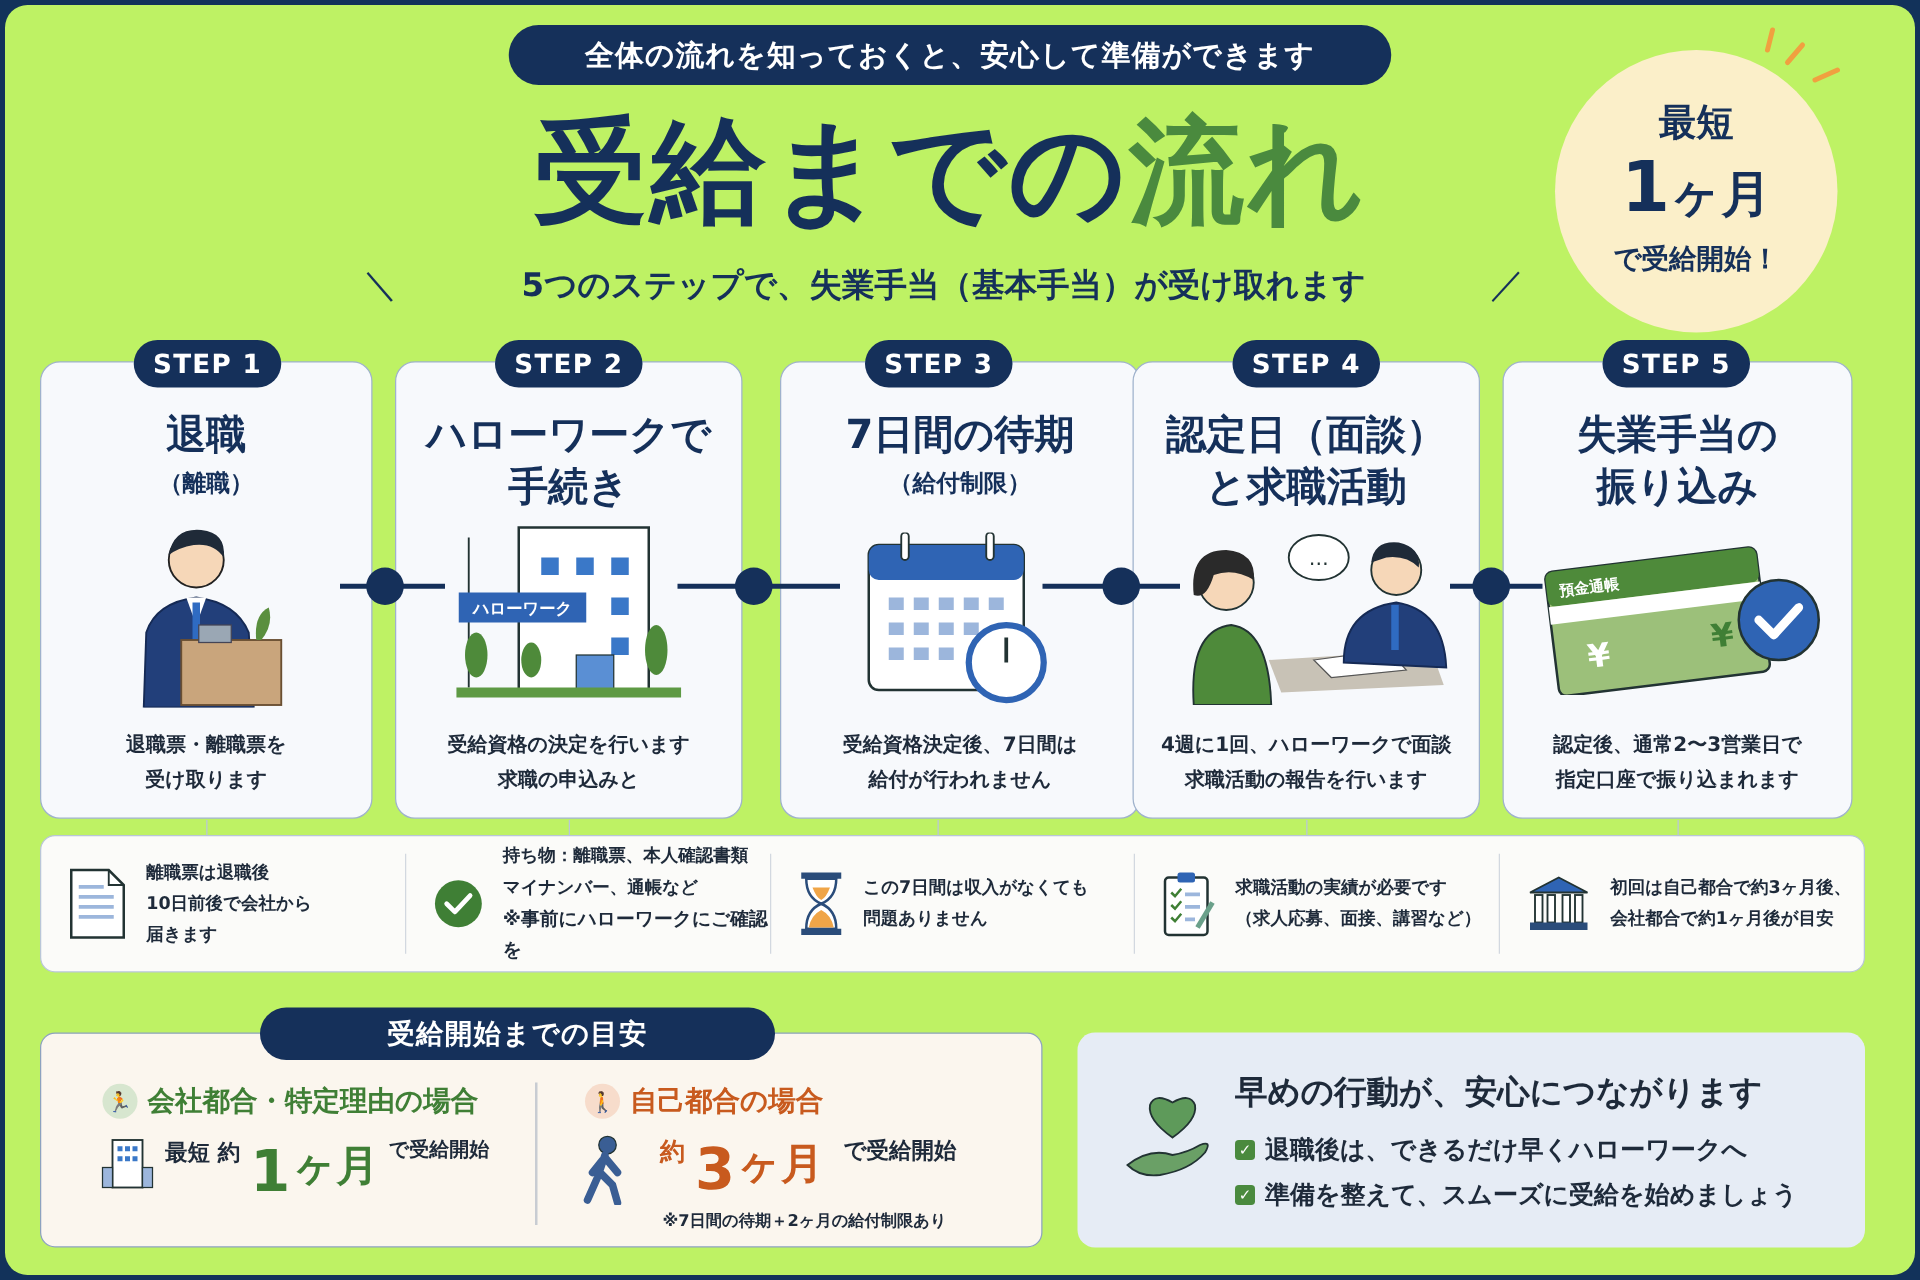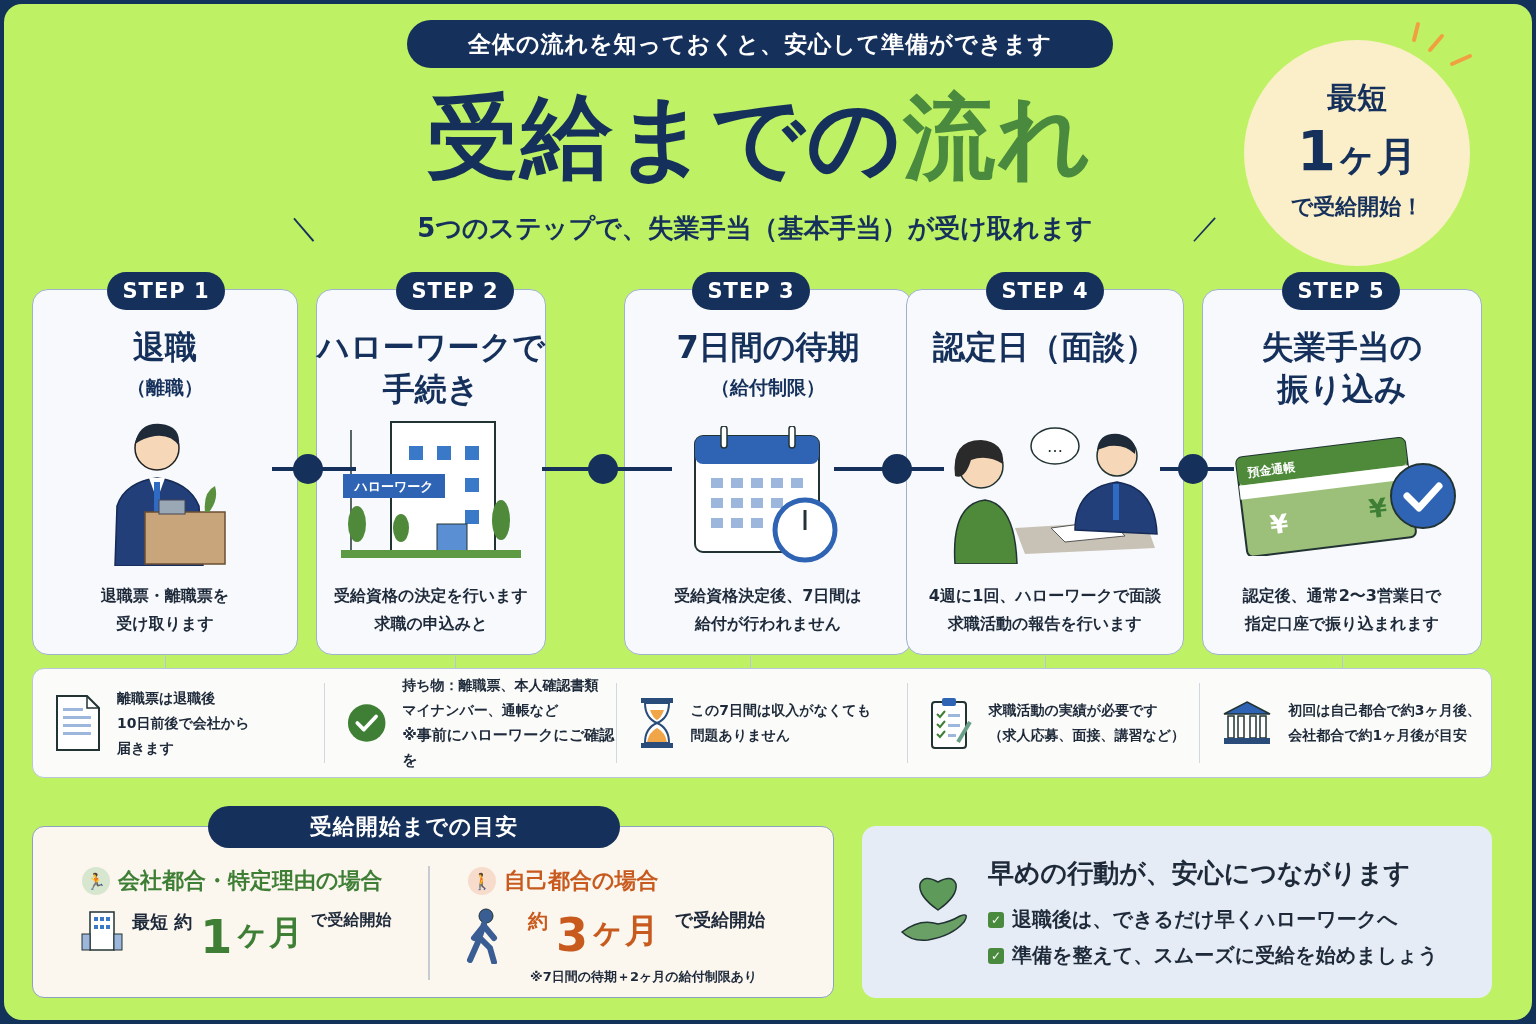--- a/index.html
+++ b/index.html
@@ -160,21 +160,21 @@
       <path d="M110 96 Q108 76 120 70 Q124 84 114 96Z" fill="#5a8f3e"></path>
       <rect x="64" y="84" width="26" height="14" fill="#9aa7b4" stroke="#445" stroke-width="1"></rect>
     </svg>
     <div class="step-desc">
       <div>退職票・離職票を</div>
       <div>受け取ります</div>
     </div>
   </div>
   <div class="step-tag" style="left:103px;">STEP 1</div>
 
-  <div class="step-card" style="left:312px;width:230px;">
+  <div class="step-card" style="left:312px;width:278px;">
     <div class="step-title" style="top:36px;">
       <span class="t1">ハローワークで</span>
       <span class="t2 big">手続き</span>
     </div>
     <svg class="illus" width="180" height="140" viewBox="0 0 180 140" style="top:130px;">
       <rect x="50" y="2" width="104" height="130" fill="#fff" stroke="#233" stroke-width="2"></rect>
       <g fill="#3a78c8">
         <rect x="68" y="26" width="14" height="14"></rect>
           <rect x="96" y="26" width="14" height="14"></rect>
           <rect x="124" y="26" width="14" height="14"></rect>
@@ -227,20 +227,21 @@
     <div class="step-desc">
       <div>受給資格決定後、7日間は</div>
       <div>給付が行われません</div>
     </div>
   </div>
   <div class="step-tag" style="left:688px;">STEP 3</div>
 
   <div class="step-card" style="left:902px;width:278px;">
     <div class="step-title" style="top:36px;">
       <span class="t1">認定日（面談）</span>
+      <span class="t2 big">と求職活動</span>
     </div>
     <svg class="illus" width="240" height="140" viewBox="0 0 240 140" style="top:134px;">
       <path d="M30 140 Q26 80 60 76 Q90 80 92 140Z" fill="#4e8a3a" stroke="#233" stroke-width="1.5"></path>
       <circle cx="56" cy="42" r="22" fill="#f6d7b8" stroke="#233" stroke-width="1.5"></circle>
       <path d="M30 52 Q26 16 56 16 Q80 18 78 40 Q62 30 46 36 Q40 56 30 52Z" fill="#2a2a2a"></path>
       <path d="M90 104 L220 96 L230 124 L100 130Z" fill="#c8c2b6"></path>
       <path d="M126 104 L186 96 L200 112 L140 118Z" fill="#fff" stroke="#555" stroke-width="1"></path>
       <circle cx="192" cy="32" r="20" fill="#f6d7b8" stroke="#233" stroke-width="1.5"></circle>
       <path d="M172 26 Q174 8 194 10 Q212 14 210 30 Q200 20 184 22Z" fill="#1f2a38"></path>
       <path d="M150 106 Q150 64 192 58 Q230 64 232 110Z" fill="#223f7a" stroke="#152a55" stroke-width="1.5"></path>

